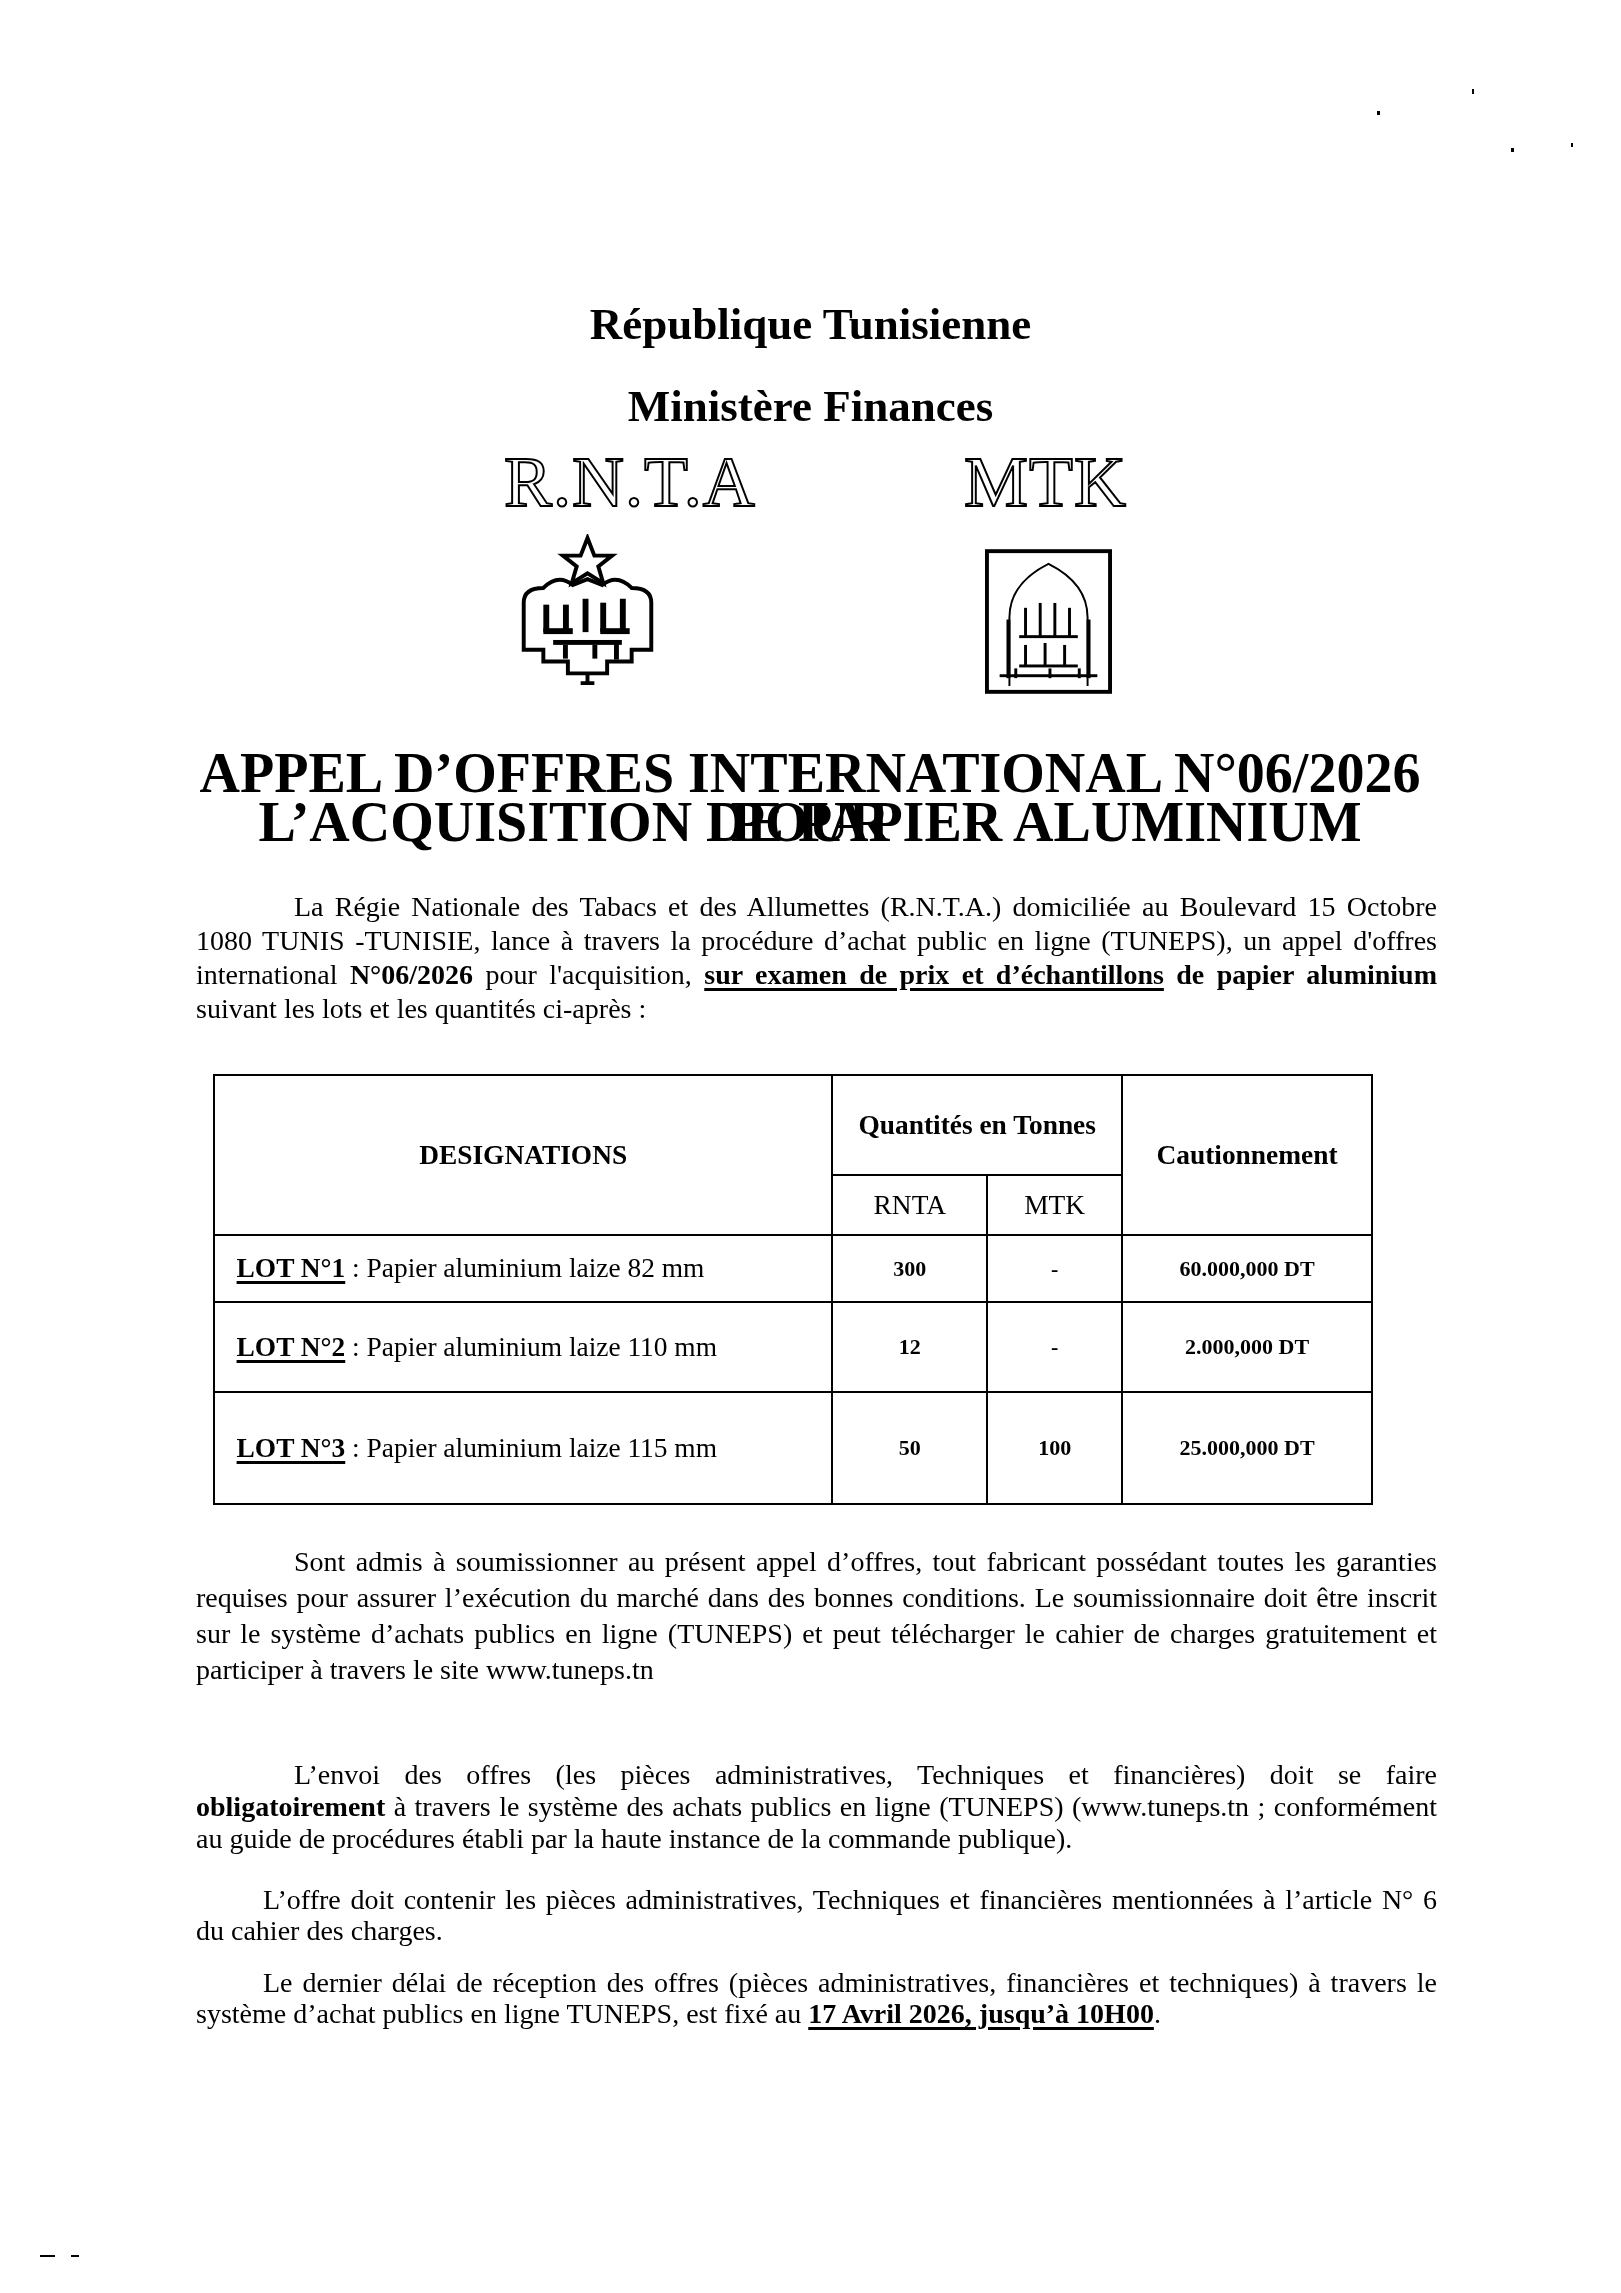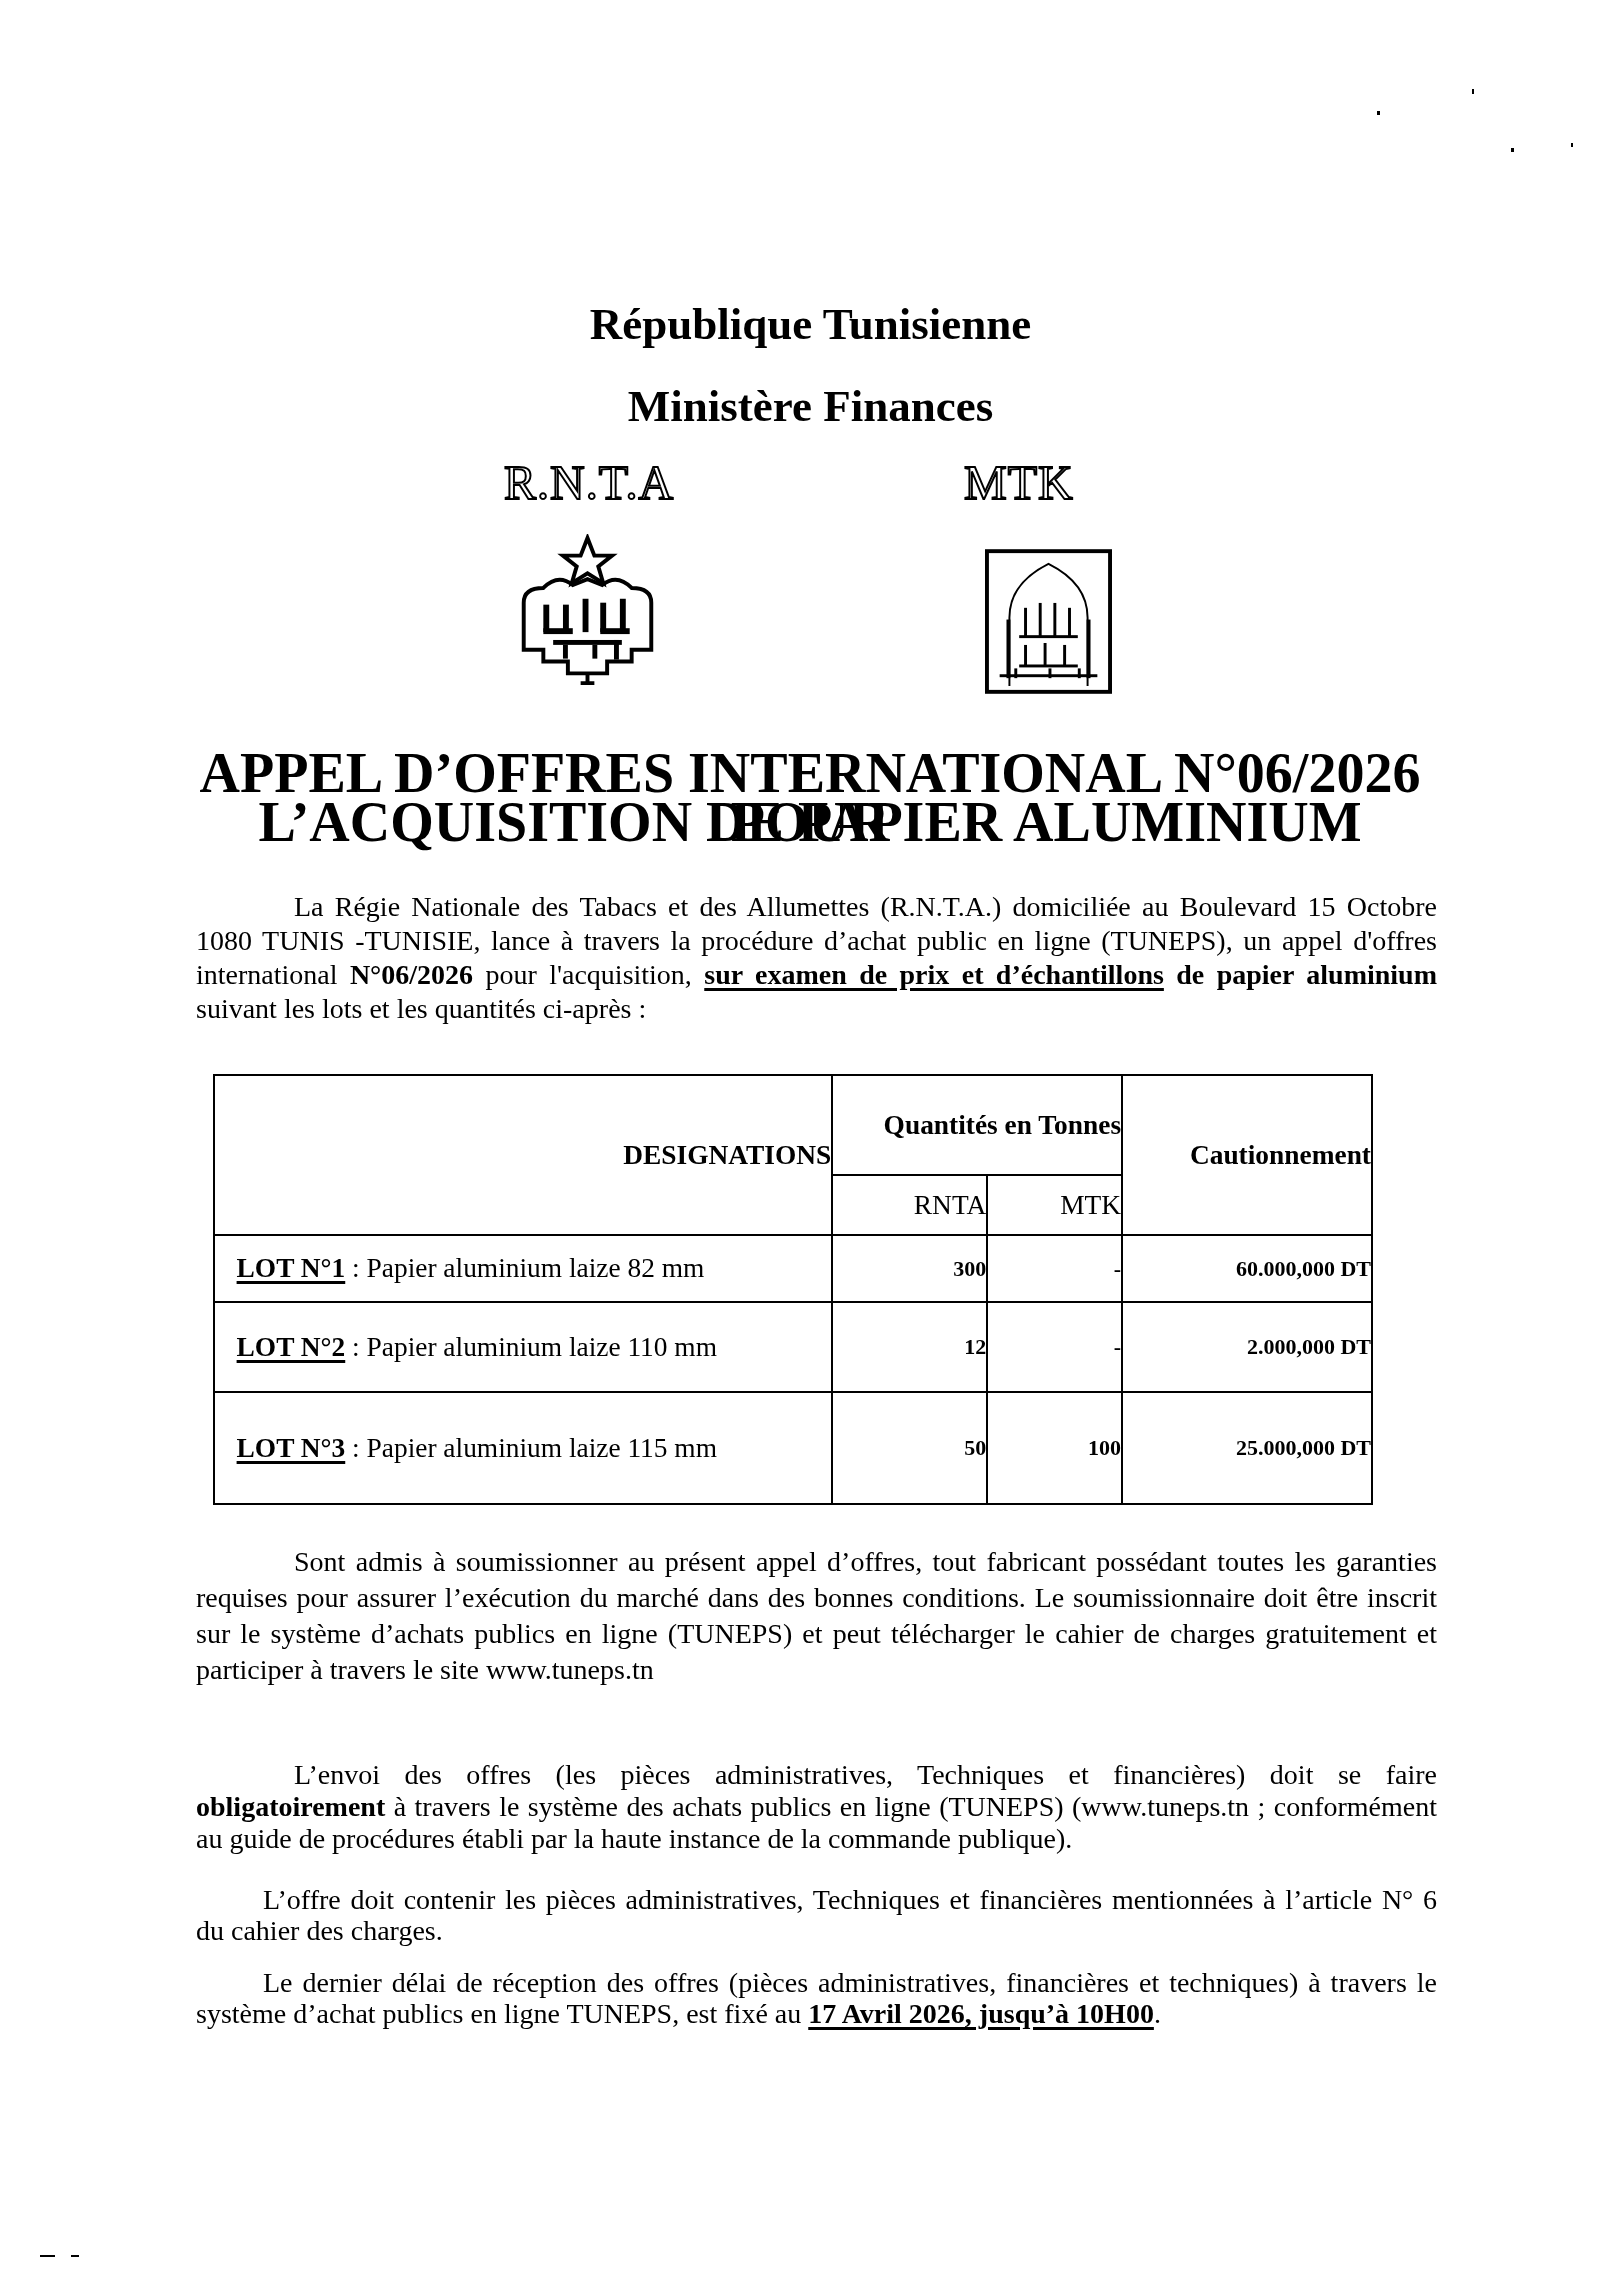--- a/index.html
+++ b/index.html
@@ -1,32 +1,32 @@
 <!DOCTYPE html>
 <html><head>
 <meta charset="utf-8">
 <style>
   html, body { margin: 0; padding: 0; background: #ffffff; }
   body { width: 1621px; height: 2294px; position: relative; overflow: hidden;
          font-family: "Liberation Serif", "DejaVu Serif", serif; color: #000; }
   .header-line { position: absolute; left: 0; width: 1621px; text-align: center; font-weight: bold; }
   .h1 { font-size: 45px; line-height: 69px; }
-  .org { position: absolute; font-size: 48px; line-height: 59px; font-weight: normal;
+  .org { position: absolute; font-size: 72px; line-height: 59px; font-weight: normal;
          color: #fff; -webkit-text-stroke: 2px #000; letter-spacing: 1px; }
   .logo { position: absolute; }
   .title { position: absolute; left: 176px; width: 1268px; text-align: center; font-weight: bold;
            font-size: 56px; line-height: 49px; }
   .para { position: absolute; left: 196px; width: 1241px; font-size: 28px; line-height: 34px;
           text-align: justify; }
   .para .indent { display: inline-block; width: 98px; }
   .bu { font-weight: bold; text-decoration: underline; text-decoration-thickness: 2.9px; text-underline-offset: 3.9px; }
   .b { font-weight: bold; }
   table.lots { position: absolute; left: 213px; top: 1074px; width: 1160px; border-collapse: collapse;
                font-size: 27.4px; }
-  table.lots td { border: 2.9px solid #000; text-align: right; vertical-align: middle; padding: 0; }
+  table.lots td { border: 2.9px solid #000; text-align: center; vertical-align: middle; padding: 0; }
   table.lots .hd { font-weight: bold; }
   table.lots .desig { text-align: left; padding-left: 21.6px; }
   table.lots .num { font-weight: bold; font-size: 22px; }
   table.lots .amt { font-weight: bold; font-size: 22px; }
   .speck { position: absolute; background: #000; }
 </style>
 </head>
 <body>
 
 <div class="header-line h1" style="top:290px;">République Tunisienne</div>

